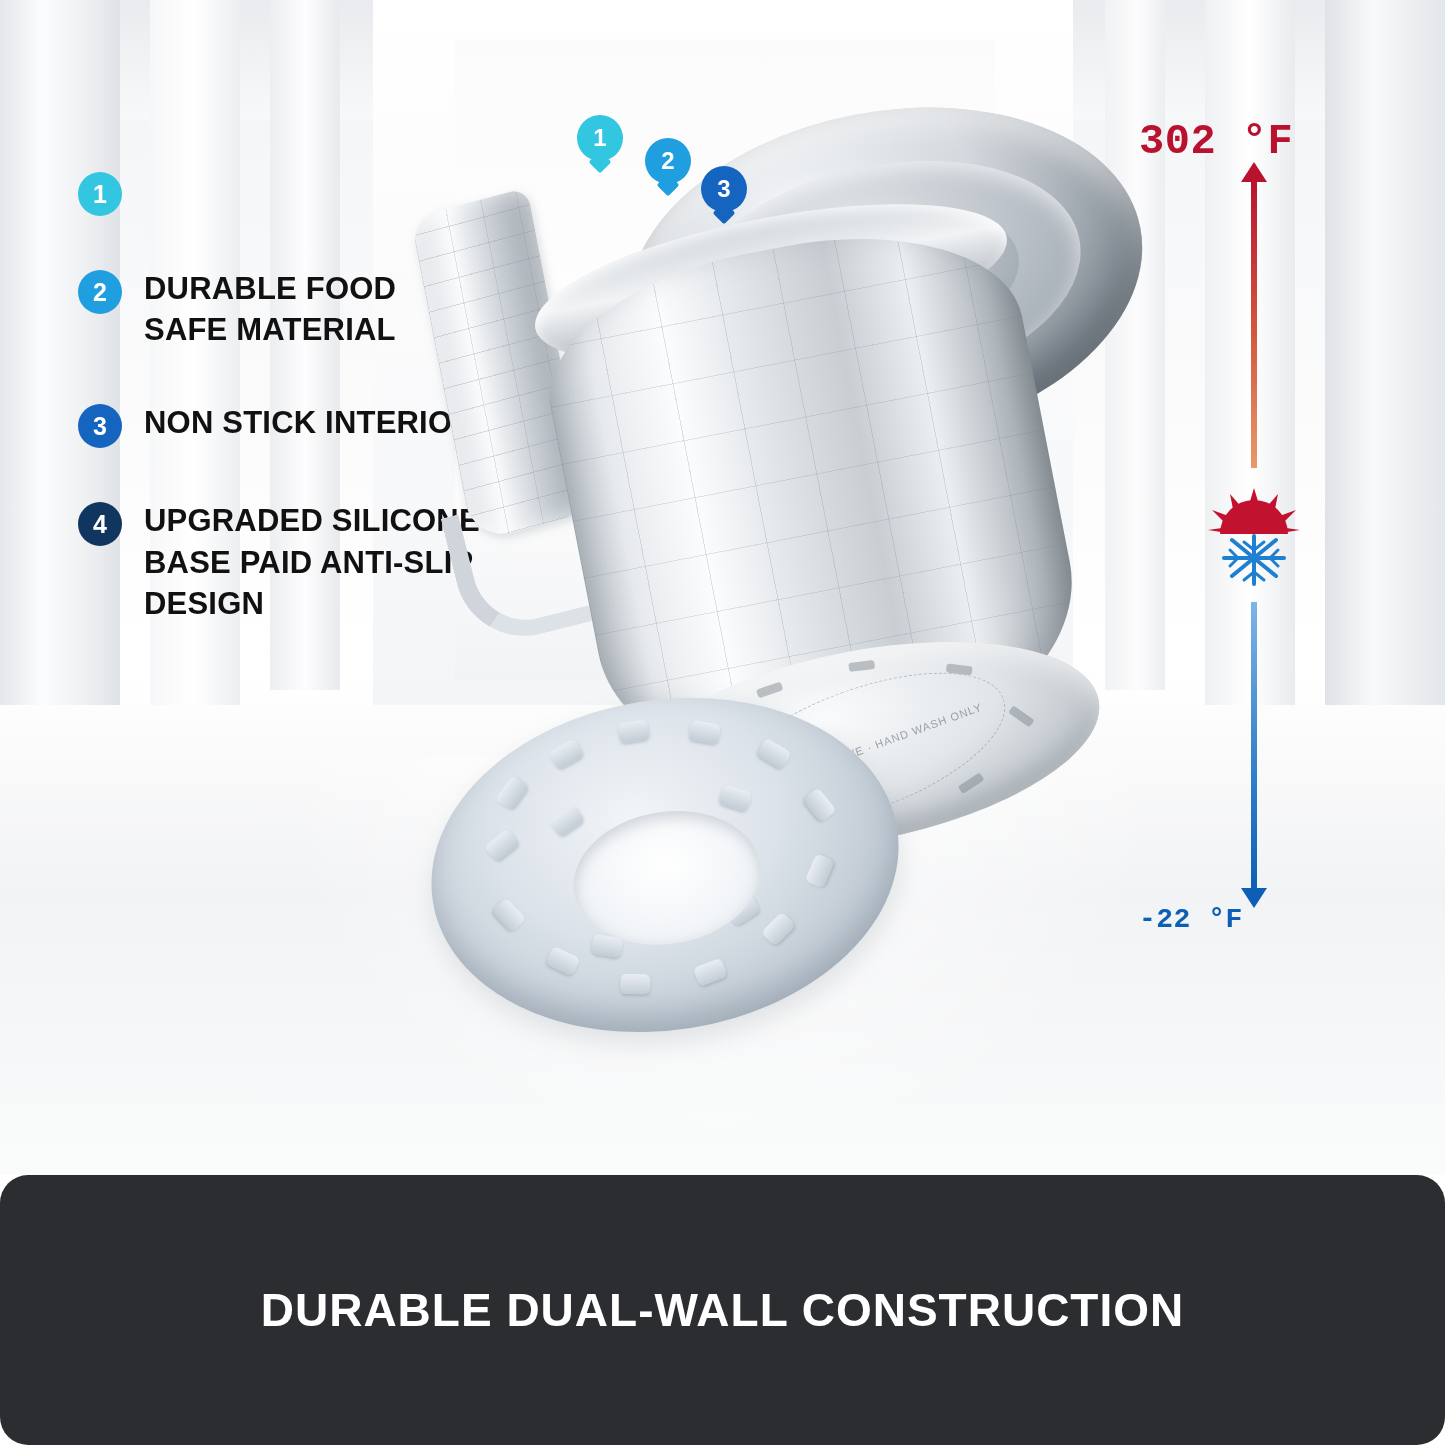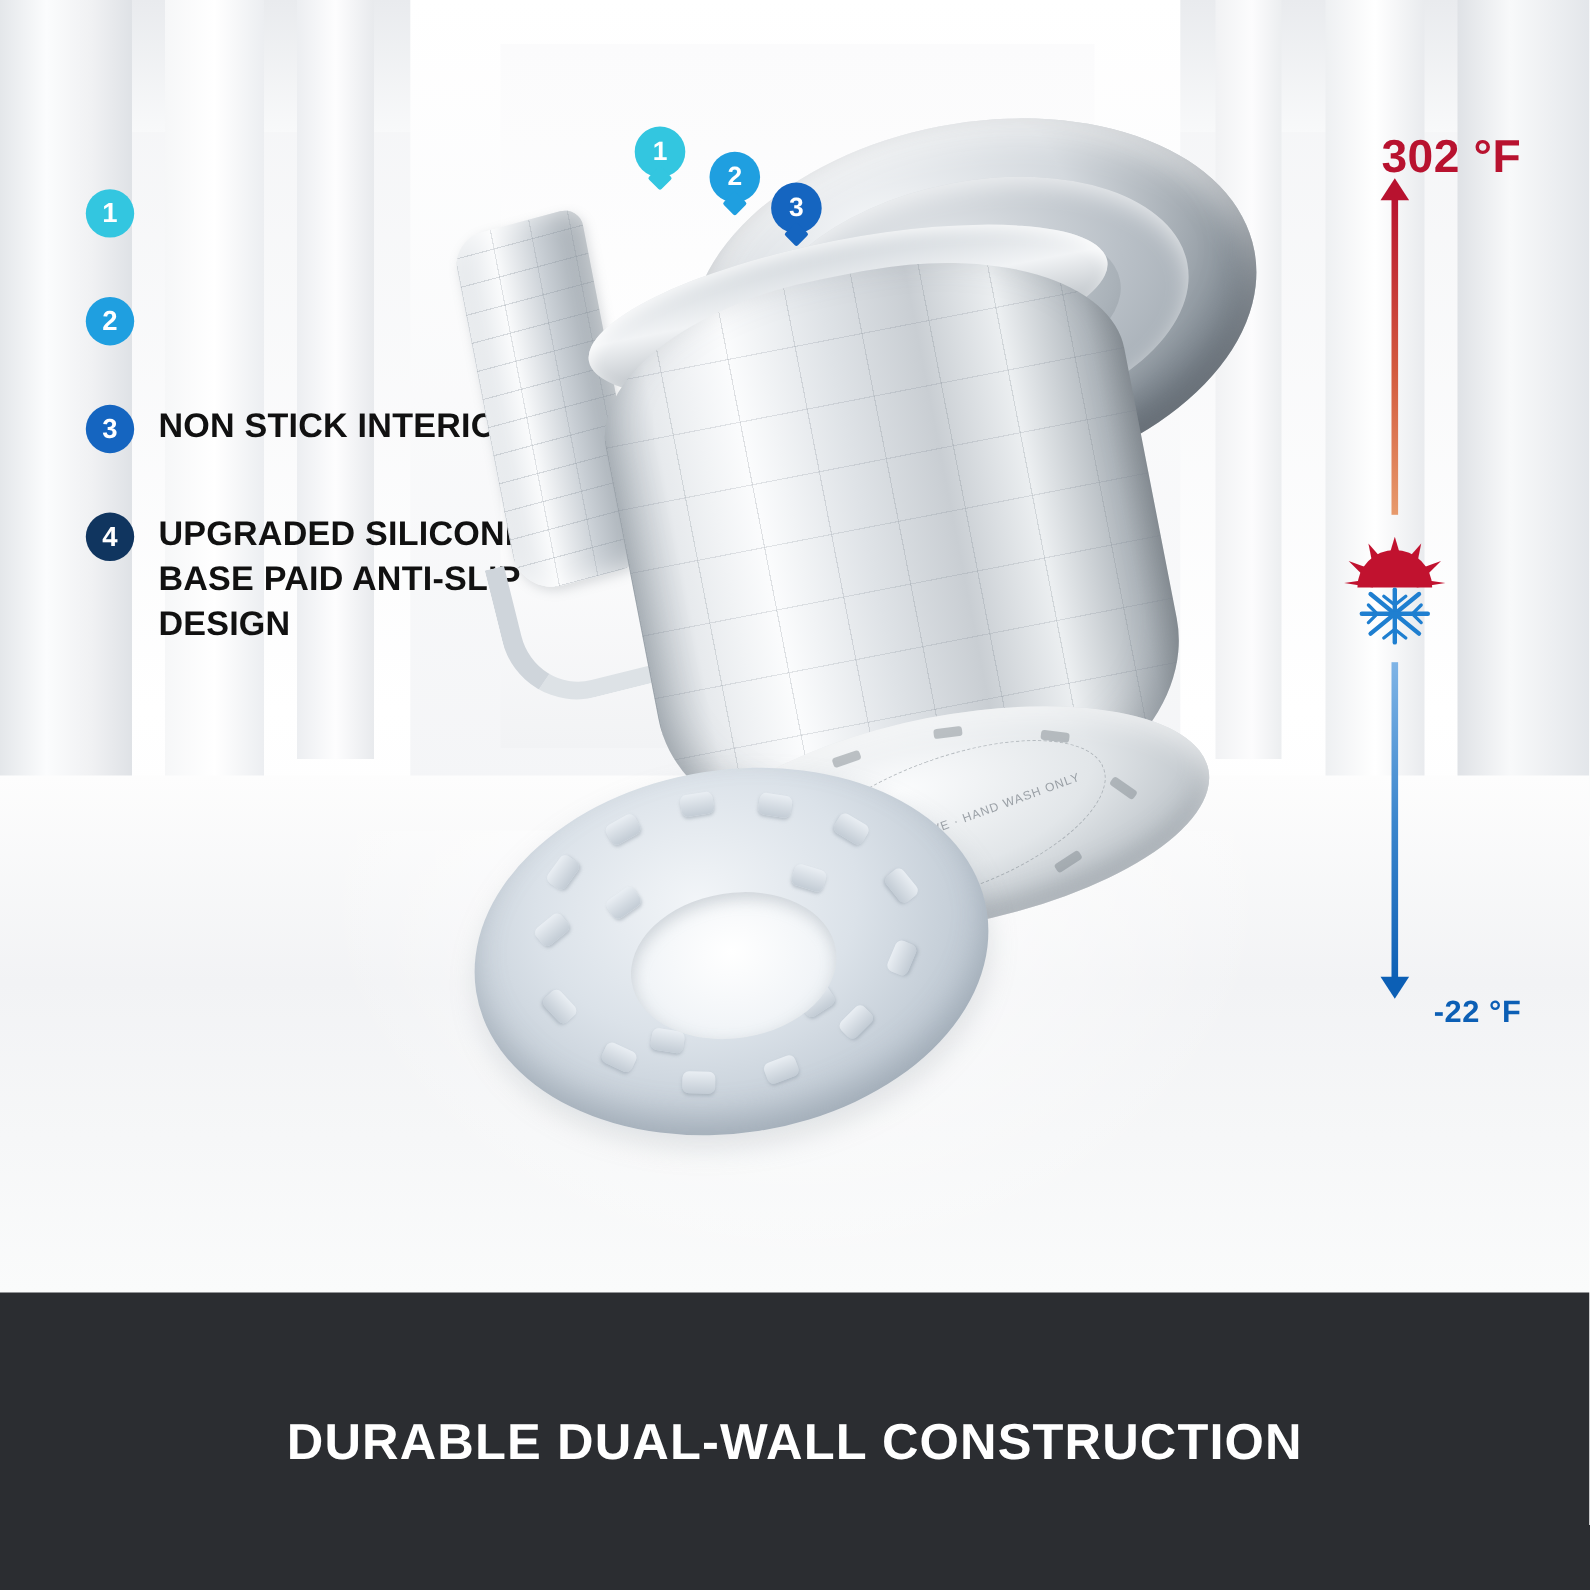--- a/index.html
+++ b/index.html
@@ -325,25 +325,26 @@
     width: 30px;
     height: 20px;
     border-radius: 6px;
     background: linear-gradient(180deg, #e9eef3 0%, #c3ccd5 100%);
     box-shadow: 0 2px 3px rgba(130,142,154,0.4);
   }
 
   
   .temps {
     position: absolute;
-    right: 62px;
+    right: 76px;
     top: 118px;
     width: 230px;
     height: 850px;
-    text-align: right;
+    text-align: left;
+    font-family: Liberation Mono, monospace;
   }
   .temp-hot {
     font-size: 42px;
     font-weight: bold;
     color: #b8122f;
     letter-spacing: 0.5px;
   }
   .temp-cold {
     font-size: 28px;
     font-weight: bold;
@@ -393,20 +394,21 @@
   .banner {
     position: absolute;
     left: 0;
     bottom: 0;
     width: 1445px;
     height: 270px;
     background: #2b2d31;
     display: flex;
     align-items: center;
     justify-content: center;
+    border-radius: 28px;
   }
   .banner-text {
     color: #ffffff;
     font-size: 46px;
     font-weight: bold;
     letter-spacing: 1px;
     text-align: center;
   }
 </style>
 </head>
@@ -427,20 +429,21 @@
     <div class="floor"></div>
     <div class="floorshine"></div>
   </div>
 
   <div class="features">
     <div class="feature">
       <div class="badge" style="background:#33c6e0">1</div>
     </div>
     <div class="feature">
       <div class="badge" style="background:#1f9fe0">2</div>
+      <div class="feature-text">DURABLE FOOD SAFE MATERIAL</div>
     </div>
     <div class="feature">
       <div class="badge" style="background:#1565c0">3</div>
       <div class="feature-text">NON STICK INTERIOR</div>
     </div>
     <div class="feature">
       <div class="badge" style="background:#10355f">4</div>
       <div class="feature-text">UPGRADED SILICONE BASE PAID ANTI-SLIP DESIGN</div>
     </div>
   </div>

